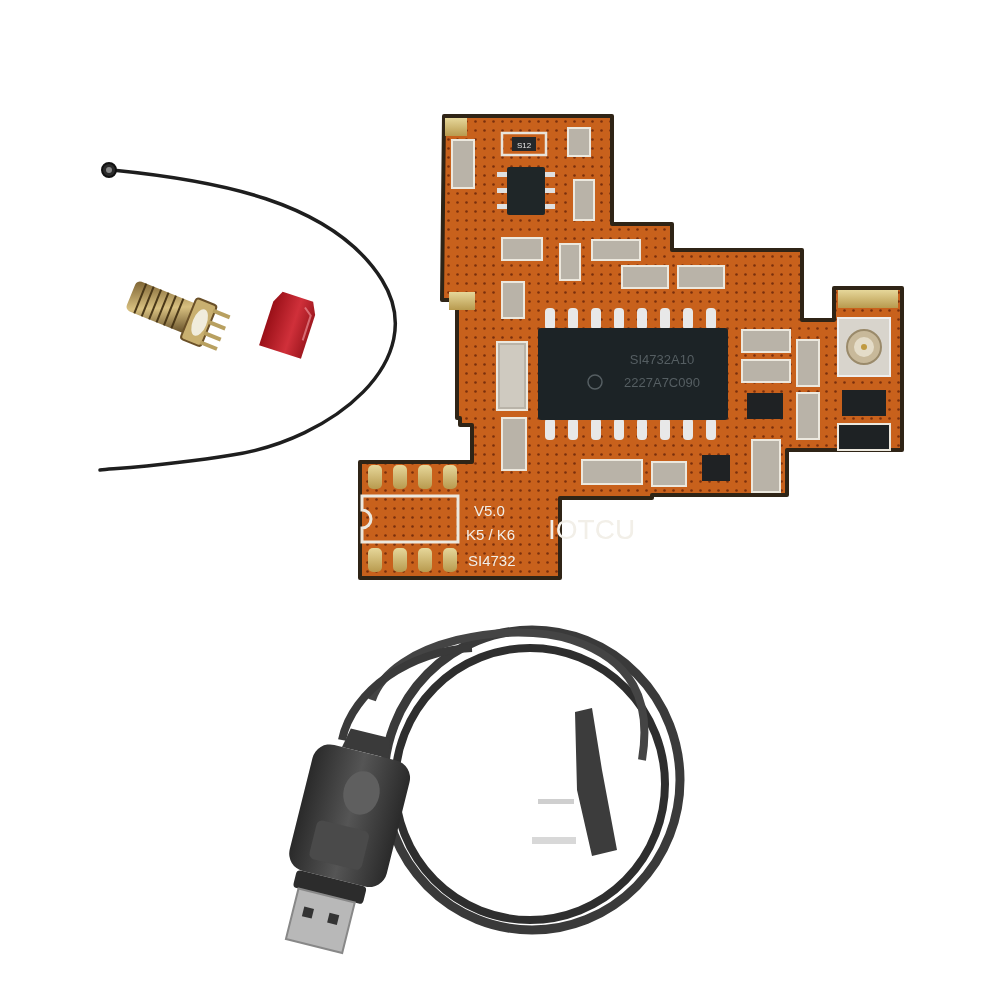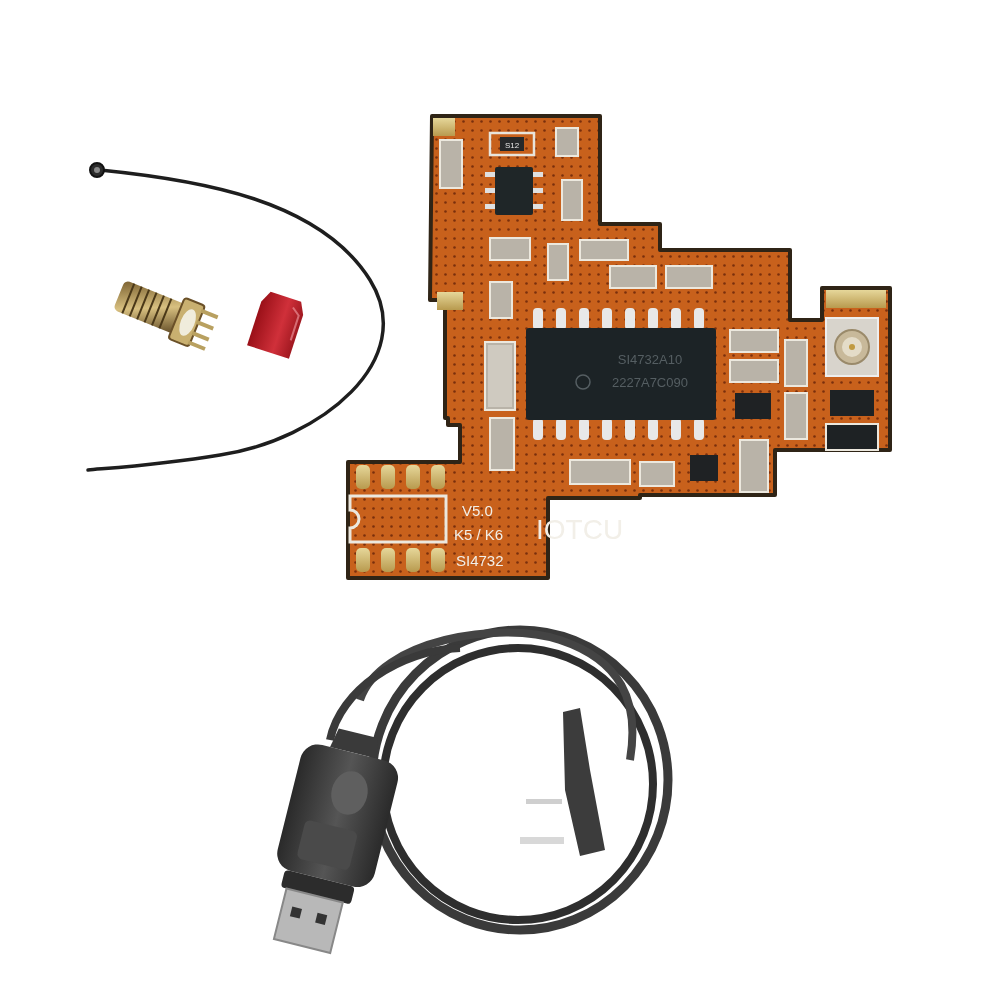--- a/index.html
+++ b/index.html
@@ -1,17 +1,17 @@
 <!DOCTYPE html>
 <html><head>
 <meta charset="utf-8">
 <style>
   html, body { margin: 0; padding: 0; background: #ffffff; }
   body { width: 1001px; height: 1001px; position: relative; overflow: hidden; font-family: "Liberation Sans", sans-serif; }
-  .layer { position: absolute; left: 0; top: 0; width: 909px; height: 1001px; }
+  .layer { position: absolute; left: 0; top: 0; width: 909px; height: 1001px; padding-left: 12px; }
   .pcb-label { font-family: "Liberation Sans", sans-serif; fill: #f2efe8; }
 </style>
 </head>
 <body>
 
 <div class="layer">
 <svg width="1001" height="1001" viewBox="0 0 1001 1001" xmlns="http://www.w3.org/2000/svg">
   <defs>
     <pattern id="vias" width="9" height="9" patternUnits="userSpaceOnUse">
       <rect width="9" height="9" fill="#c8611c"></rect>

